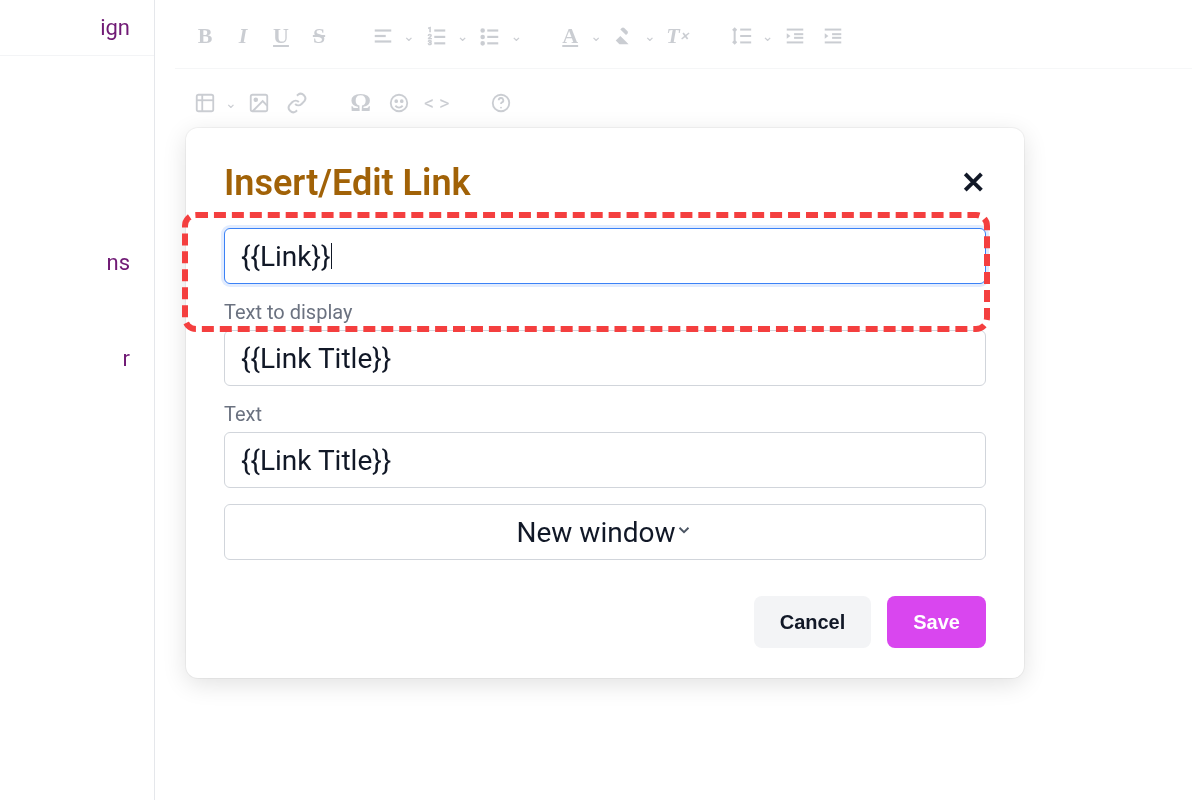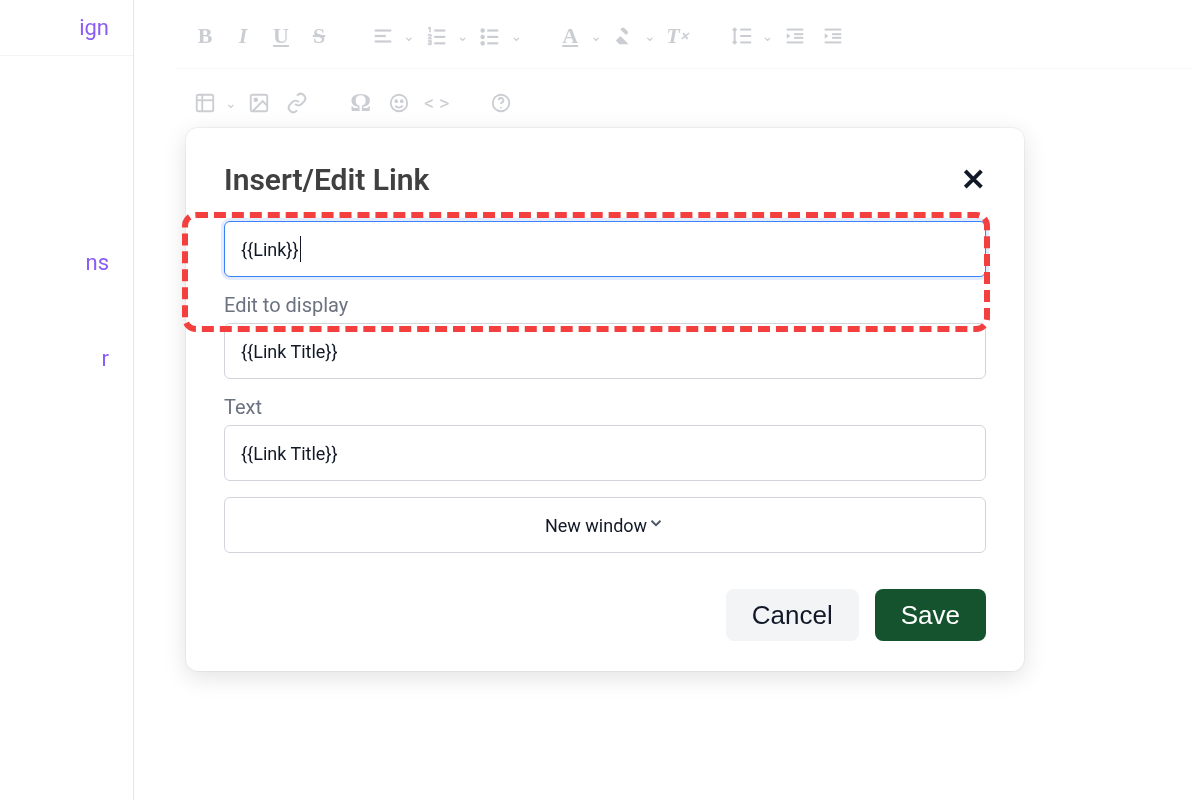--- a/index.html
+++ b/index.html
@@ -10,23 +10,23 @@
     width: 1200px;
     height: 800px;
     overflow: hidden;
     position: relative;
     color: #1f2937;
   }
   
   .sidebar {
     position: absolute;
     left: 0; top: 0; bottom: 0;
-    width: 134px;
+    width: 155px;
     border-right: 1px solid #e5e7eb;
-    color: #8b5cf6;
+    color: #701a75;
   }
   .sidebar .item {
     height: 56px;
     display: flex;
     align-items: center;
     justify-content: flex-end;
     padding-right: 24px;
     font-size: 22px;
     border-bottom: 1px solid #f3f4f6;
   }
@@ -75,43 +75,43 @@
     box-shadow: 0 6px 24px rgba(0,0,0,0.12), 0 0 0 1px rgba(0,0,0,0.04);
     padding: 34px 38px 30px 38px;
   }
   .dialog-header {
     display:flex;
     align-items:center;
     justify-content:space-between;
     margin-bottom: 24px;
   }
   .dialog-title {
-    font-size: 30px;
+    font-size: 36px;
     font-weight: 600;
-    color:#404040;
+    color:#a16207;
   }
   .close-x {
     font-size: 30px;
     font-weight:700;
     color:#111827;
     cursor:pointer;
     line-height:1;
   }
   .form-label {
     font-size: 20px;
     color:#6b7280;
     margin-bottom:6px;
   }
   .field {
     width:100%;
     height:56px;
     border:1px solid #d1d5db;
     border-radius:6px;
     padding: 0 16px;
-    font-size:18px;
+    font-size:28px;
     color:#111827;
     display:flex;
     align-items:center;
     background:#fff;
   }
   .field.focused {
     border:1px solid #3b82f6;
     box-shadow: 0 0 0 3px rgba(59,130,246,0.15);
   }
   .input-wrap { margin-bottom: 16px; position:relative; }
@@ -124,28 +124,28 @@
   .dialog-footer {
     display:flex;
     justify-content:flex-end;
     gap:16px;
     margin-top:36px;
   }
   .btn {
     height:52px;
     padding: 0 26px;
     border-radius:8px;
-    font-size:26px;
-    font-weight:400;
+    font-size:20px;
+    font-weight:700;
     display:flex;align-items:center;justify-content:center;
     cursor:pointer;
     border:none;
   }
   .btn-cancel { background:#f3f4f6;color:#111827; }
-  .btn-save { background:#14532d;color:#fff; }
+  .btn-save { background:#d946ef;color:#fff; }
   
   .highlight-box {
     position:absolute;
     border: 6px dashed #f43f3f;
     border-radius: 14px;
     pointer-events:none;
   }
   
   .caret {
     display:inline-block;
@@ -309,21 +309,21 @@
   </div>
 
   <div class="input-wrap">
     <div class="field focused">
       <span>{{Link}}</span>
         <span class="caret"></span>
     </div>
   </div>
 
   <div class="input-wrap">
-    <div class="form-label">Edit to display</div>
+    <div class="form-label">Text to display</div>
     <div class="field">
       <span>{{Link Title}}</span>
     </div>
   </div>
 
   <div class="input-wrap">
     <div class="form-label">Text</div>
     <div class="field">
       <span>{{Link Title}}</span>
     </div>

